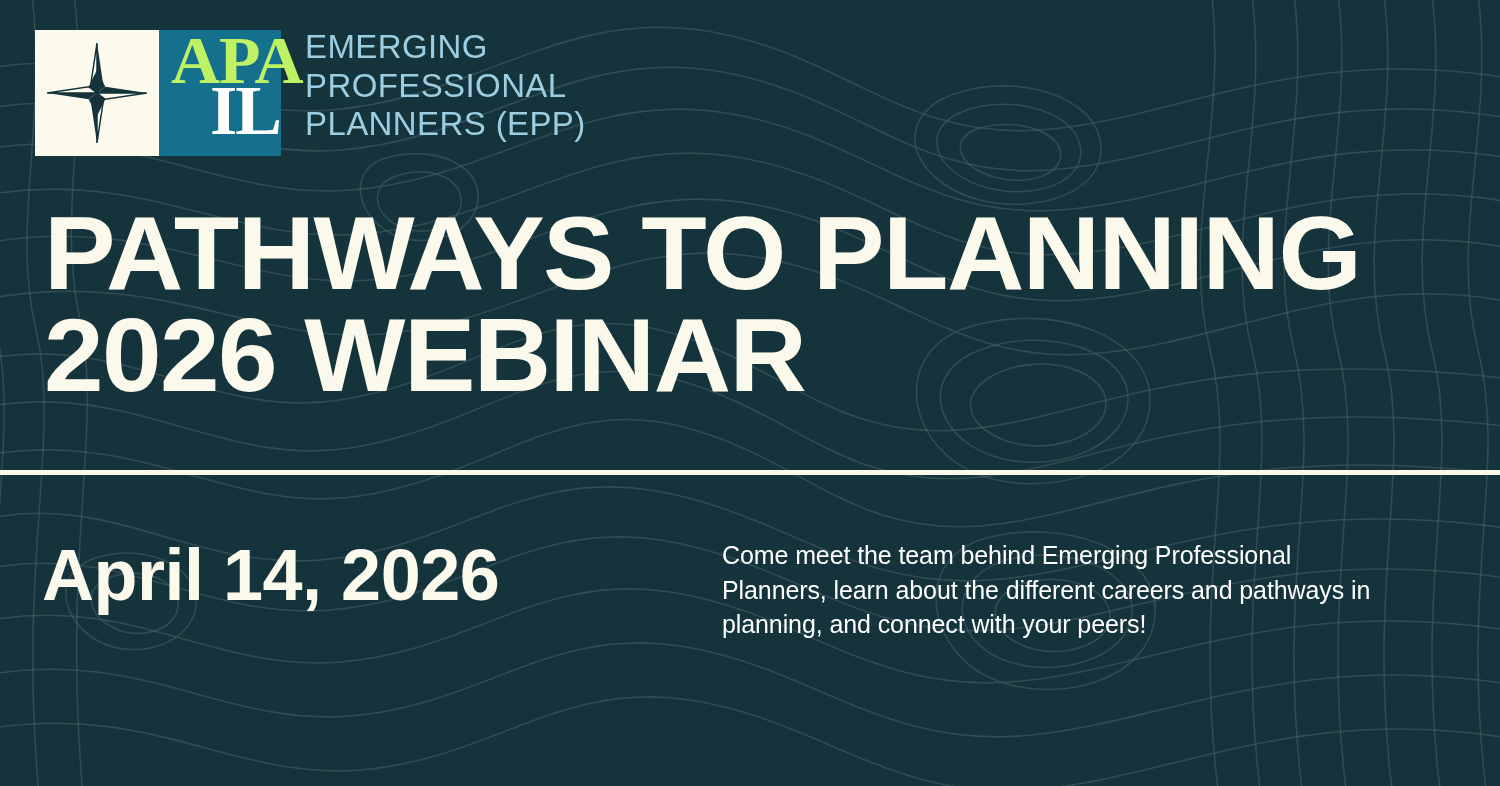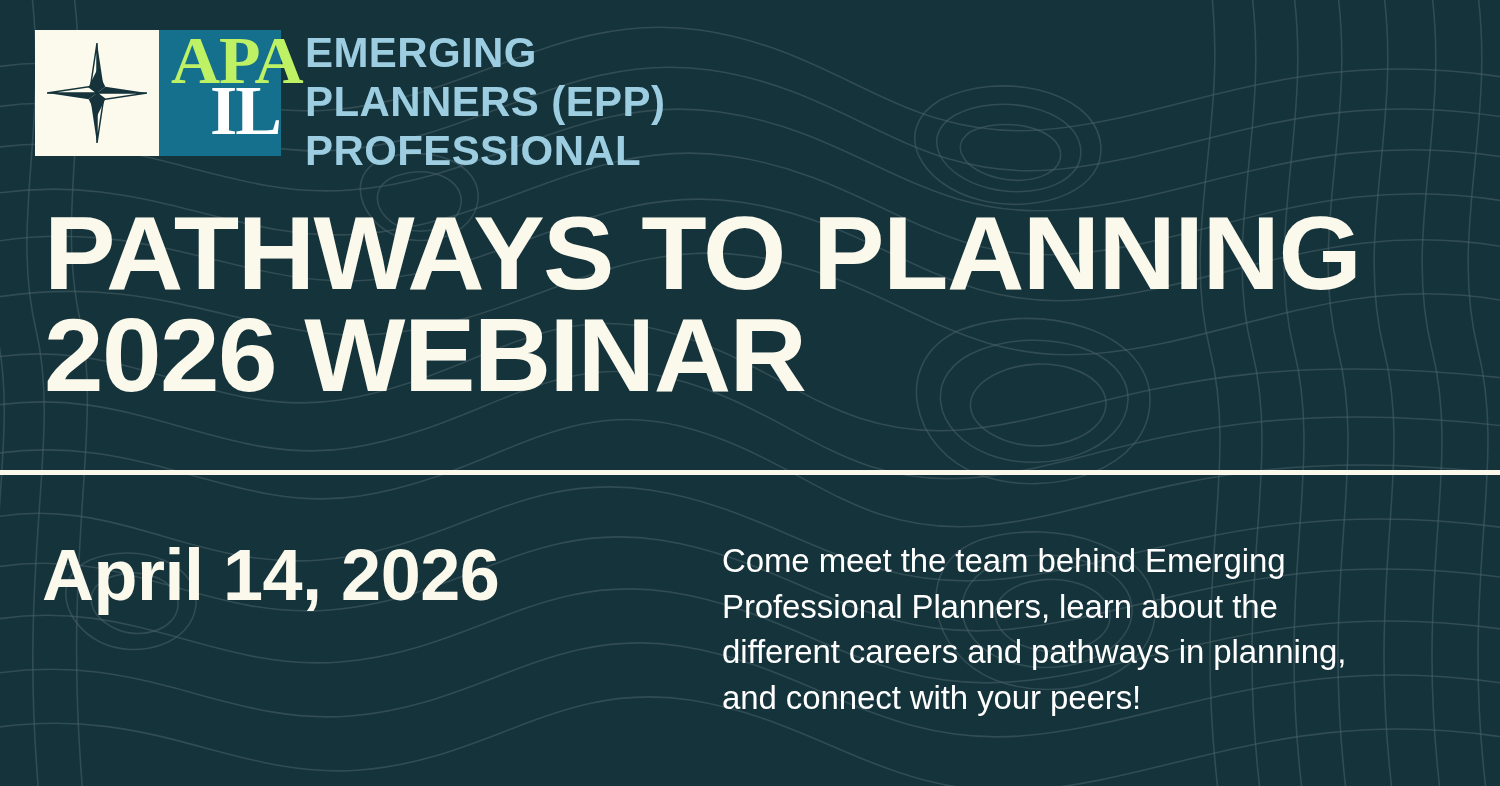--- a/index.html
+++ b/index.html
@@ -89,22 +89,22 @@
     font-size: 70px;
     letter-spacing: -2px;
     color: #ffffff;
     line-height: 1;
   }
   .logo-words {
     margin-left: 24px;
     margin-top: -2px;
     color: #9CCDE1;
     font-family: "Liberation Sans", sans-serif;
-    font-weight: 700;
-    font-size: 42px;
+    font-weight: 400;
+    font-size: 33px;
     line-height: 1.17;
     letter-spacing: .4px;
   }
   .logo-words div { white-space: nowrap; }
 
   
   .headline {
     position: absolute;
     left: 44px;
     top: 203px;
@@ -151,21 +151,21 @@
   }
   .when div { white-space: nowrap; }
   .blurb {
     position: absolute;
     left: 722px;
     top: 68px;
     width: 680px;
     color: #FFFFFF;
     font-family: "Liberation Sans", sans-serif;
     font-weight: 400;
-    font-size: 33px;
+    font-size: 25px;
     line-height: 1.38;
     letter-spacing: -.1px;
   }
 </style>
 </head>
 <body>
 
 <div class="flyer">
 
   <svg class="topo" viewBox="0 0 1500 786" preserveAspectRatio="none" aria-hidden="true">
@@ -244,22 +244,22 @@
       </div>
 
       <div class="logo-teal">
         <span class="logo-apa">APA</span>
         <span class="logo-il">IL</span>
       </div>
     </div>
 
     <div class="logo-words">
       <div>EMERGING</div>
+      <div>PROFESSIONAL</div>
       <div>PLANNERS (EPP)</div>
-      <div>PROFESSIONAL</div>
     </div>
   </div>
 
   <div class="headline">
     <div>PATHWAYS TO PLANNING</div>
     <div>2026 WEBINAR</div>
   </div>
 
   <div class="divider"></div>
 

